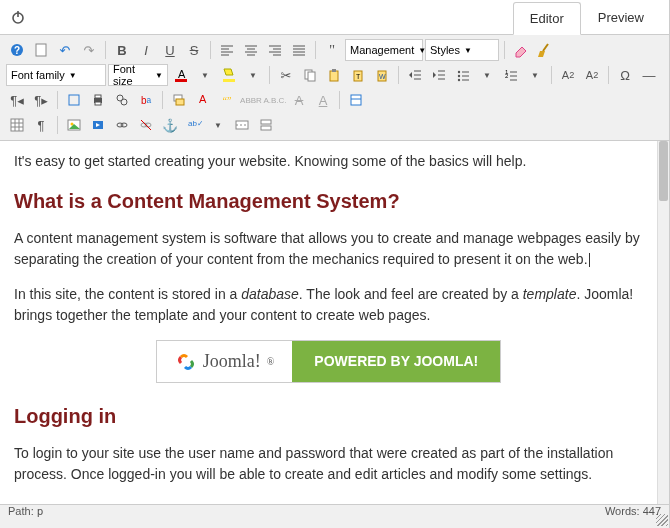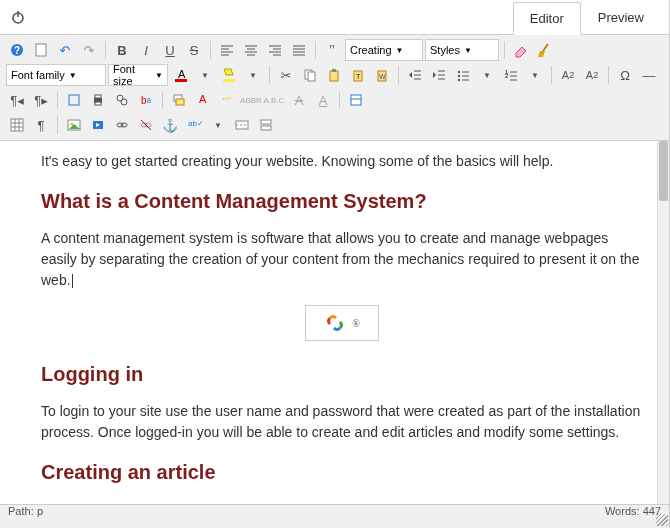--- a/index.html
+++ b/index.html
@@ -10,21 +10,21 @@
 .tabs { display: flex; align-items: flex-end; height: 34px; gap: 0; }
 .tab { padding: 8px 16px; font-size: 13px; color: #333; cursor: pointer; border: 1px solid transparent; }
 .tab.active { border: 1px solid #ccc; border-bottom: 1px solid #fff; background: #fff; border-radius: 3px 3px 0 0; position: relative; top: 1px; }
 .toolbar { background: #f0f0f0; border-top: 1px solid #ccc; border-bottom: 1px solid #ccc; padding: 4px 6px; }
 .tb-row { display: flex; align-items: center; gap: 2px; margin-bottom: 3px; flex-wrap: wrap; }
 .tb-row:last-child { margin-bottom: 0; }
 .tb-btn { width: 22px; height: 22px; display: flex; align-items: center; justify-content: center; border: 1px solid transparent; cursor: pointer; font-size: 13px; color: #555; border-radius: 2px; }
 .tb-sep { width: 1px; height: 18px; background: #ccc; margin: 0 3px; }
 .tb-select { height: 22px; font-size: 11px; border: 1px solid #ccc; background: #fff; cursor: pointer; padding: 0 4px; display: flex; align-items: center; gap: 4px; }
 .tb-select .caret { font-size: 8px; }
-.editor-wrap { flex: 1; display: flex; overflow: hidden; margin-left: 27px; }
+.editor-wrap { flex: 1; display: flex; overflow: hidden; }
 .editor { flex: 1; padding: 10px 14px; overflow-y: auto; font-size: 14px; line-height: 1.5; color: #333; }
 .editor p { margin-bottom: 14px; }
 .editor h2 { font-size: 20px; font-weight: bold; margin-bottom: 12px; color: #7f1d1d; }
 .editor em { font-style: italic; }
 .scrollbar { width: 12px; background: #f0f0f0; border-left: 1px solid #ddd; position: relative; }
 .scrollbar-thumb { position: absolute; top: 0; left: 1px; right: 1px; height: 60px; background: #c0c0c0; border-radius: 2px; cursor: pointer; }
 .banner { display: flex; justify-content: center; margin: 14px 0 18px; }
 .banner-inner { display: flex; border: 1px solid #ccc; }
 .banner-left { background: #fff; padding: 6px 18px; display: flex; align-items: center; gap: 6px; font-family: Georgia, serif; font-size: 18px; color: #555; }
 .banner-right { background: #7cb342; color: #fff; padding: 10px 22px; font-size: 14px; font-weight: bold; display: flex; align-items: center; }
@@ -101,21 +101,21 @@
           <svg width="14" height="14">
             <line x1="1" y1="3" x2="13" y2="3" stroke="#555"></line>
             <line x1="1" y1="6" x2="13" y2="6" stroke="#555"></line>
             <line x1="1" y1="9" x2="13" y2="9" stroke="#555"></line>
             <line x1="1" y1="12" x2="13" y2="12" stroke="#555"></line>
           </svg>
         </div>
       <div class="tb-sep"></div>
       <div class="tb-btn" style="font-family:Georgia;font-size:15px">"</div>
       <div class="tb-select" style="width:78px">
-          <span>Creating</span>
+          <span>Management</span>
           <span class="caret">▼</span>
         </div>
       <div class="tb-select" style="width:74px">
           <span>Styles</span>
           <span class="caret">▼</span>
         </div>
       <div class="tb-sep"></div>
       <div class="tb-btn">
           <svg width="16" height="16">
             <polygon points="3,11 9,5 13,9 7,15 3,15" fill="#f7b2c4" stroke="#d48"></polygon>
@@ -331,33 +331,36 @@
           </svg>
         </div>
     </div>
   </div>
 
   <div class="editor-wrap">
     <div class="editor">
       <p>It's easy to get started creating your website. Knowing some of the basics will help.</p>
       <h2>What is a Content Management System?</h2>
       <p><span>A content management system is software that allows you to create and manage webpages easily by separating the creation of your content from the mechanics required to present it on the web.</span><span class="cursor-bar"></span></p>
+      <p><span>In this site, the content is stored in a </span><em>database</em><span>. The look and feel are created by a </span><em>template</em><span>. Joomla! brings together the template and your content to create web pages.</span></p>
       <div class="banner">
         <div class="banner-inner">
           <div class="banner-left">
             <span class="joomla-mark">
                 <svg width="22" height="22" viewBox="0 0 22 22">
                   <path d="M6 6 Q3 9 6 12" stroke="#e53935" stroke-width="3" fill="none"></path>
                   <path d="M6 6 Q9 3 12 6" stroke="#fb8c00" stroke-width="3" fill="none"></path>
                   <path d="M16 16 Q19 13 16 10" stroke="#43a047" stroke-width="3" fill="none"></path>
                   <path d="M16 16 Q13 19 10 16" stroke="#1e88e5" stroke-width="3" fill="none"></path>
                 </svg>
               </span>
+            <span>Joomla!</span>
               <sup style="font-size:10px">®</sup>
           </div>
+          <div class="banner-right">POWERED BY JOOMLA!</div>
         </div>
       </div>
       <h2>Logging in</h2>
       <p>To login to your site use the user name and password that were created as part of the installation process. Once logged-in you will be able to create and edit articles and modify some settings.</p>
       <h2>Creating an article</h2>
 
     </div>
     <div class="scrollbar">
       <div class="scrollbar-thumb"></div>
     </div>

